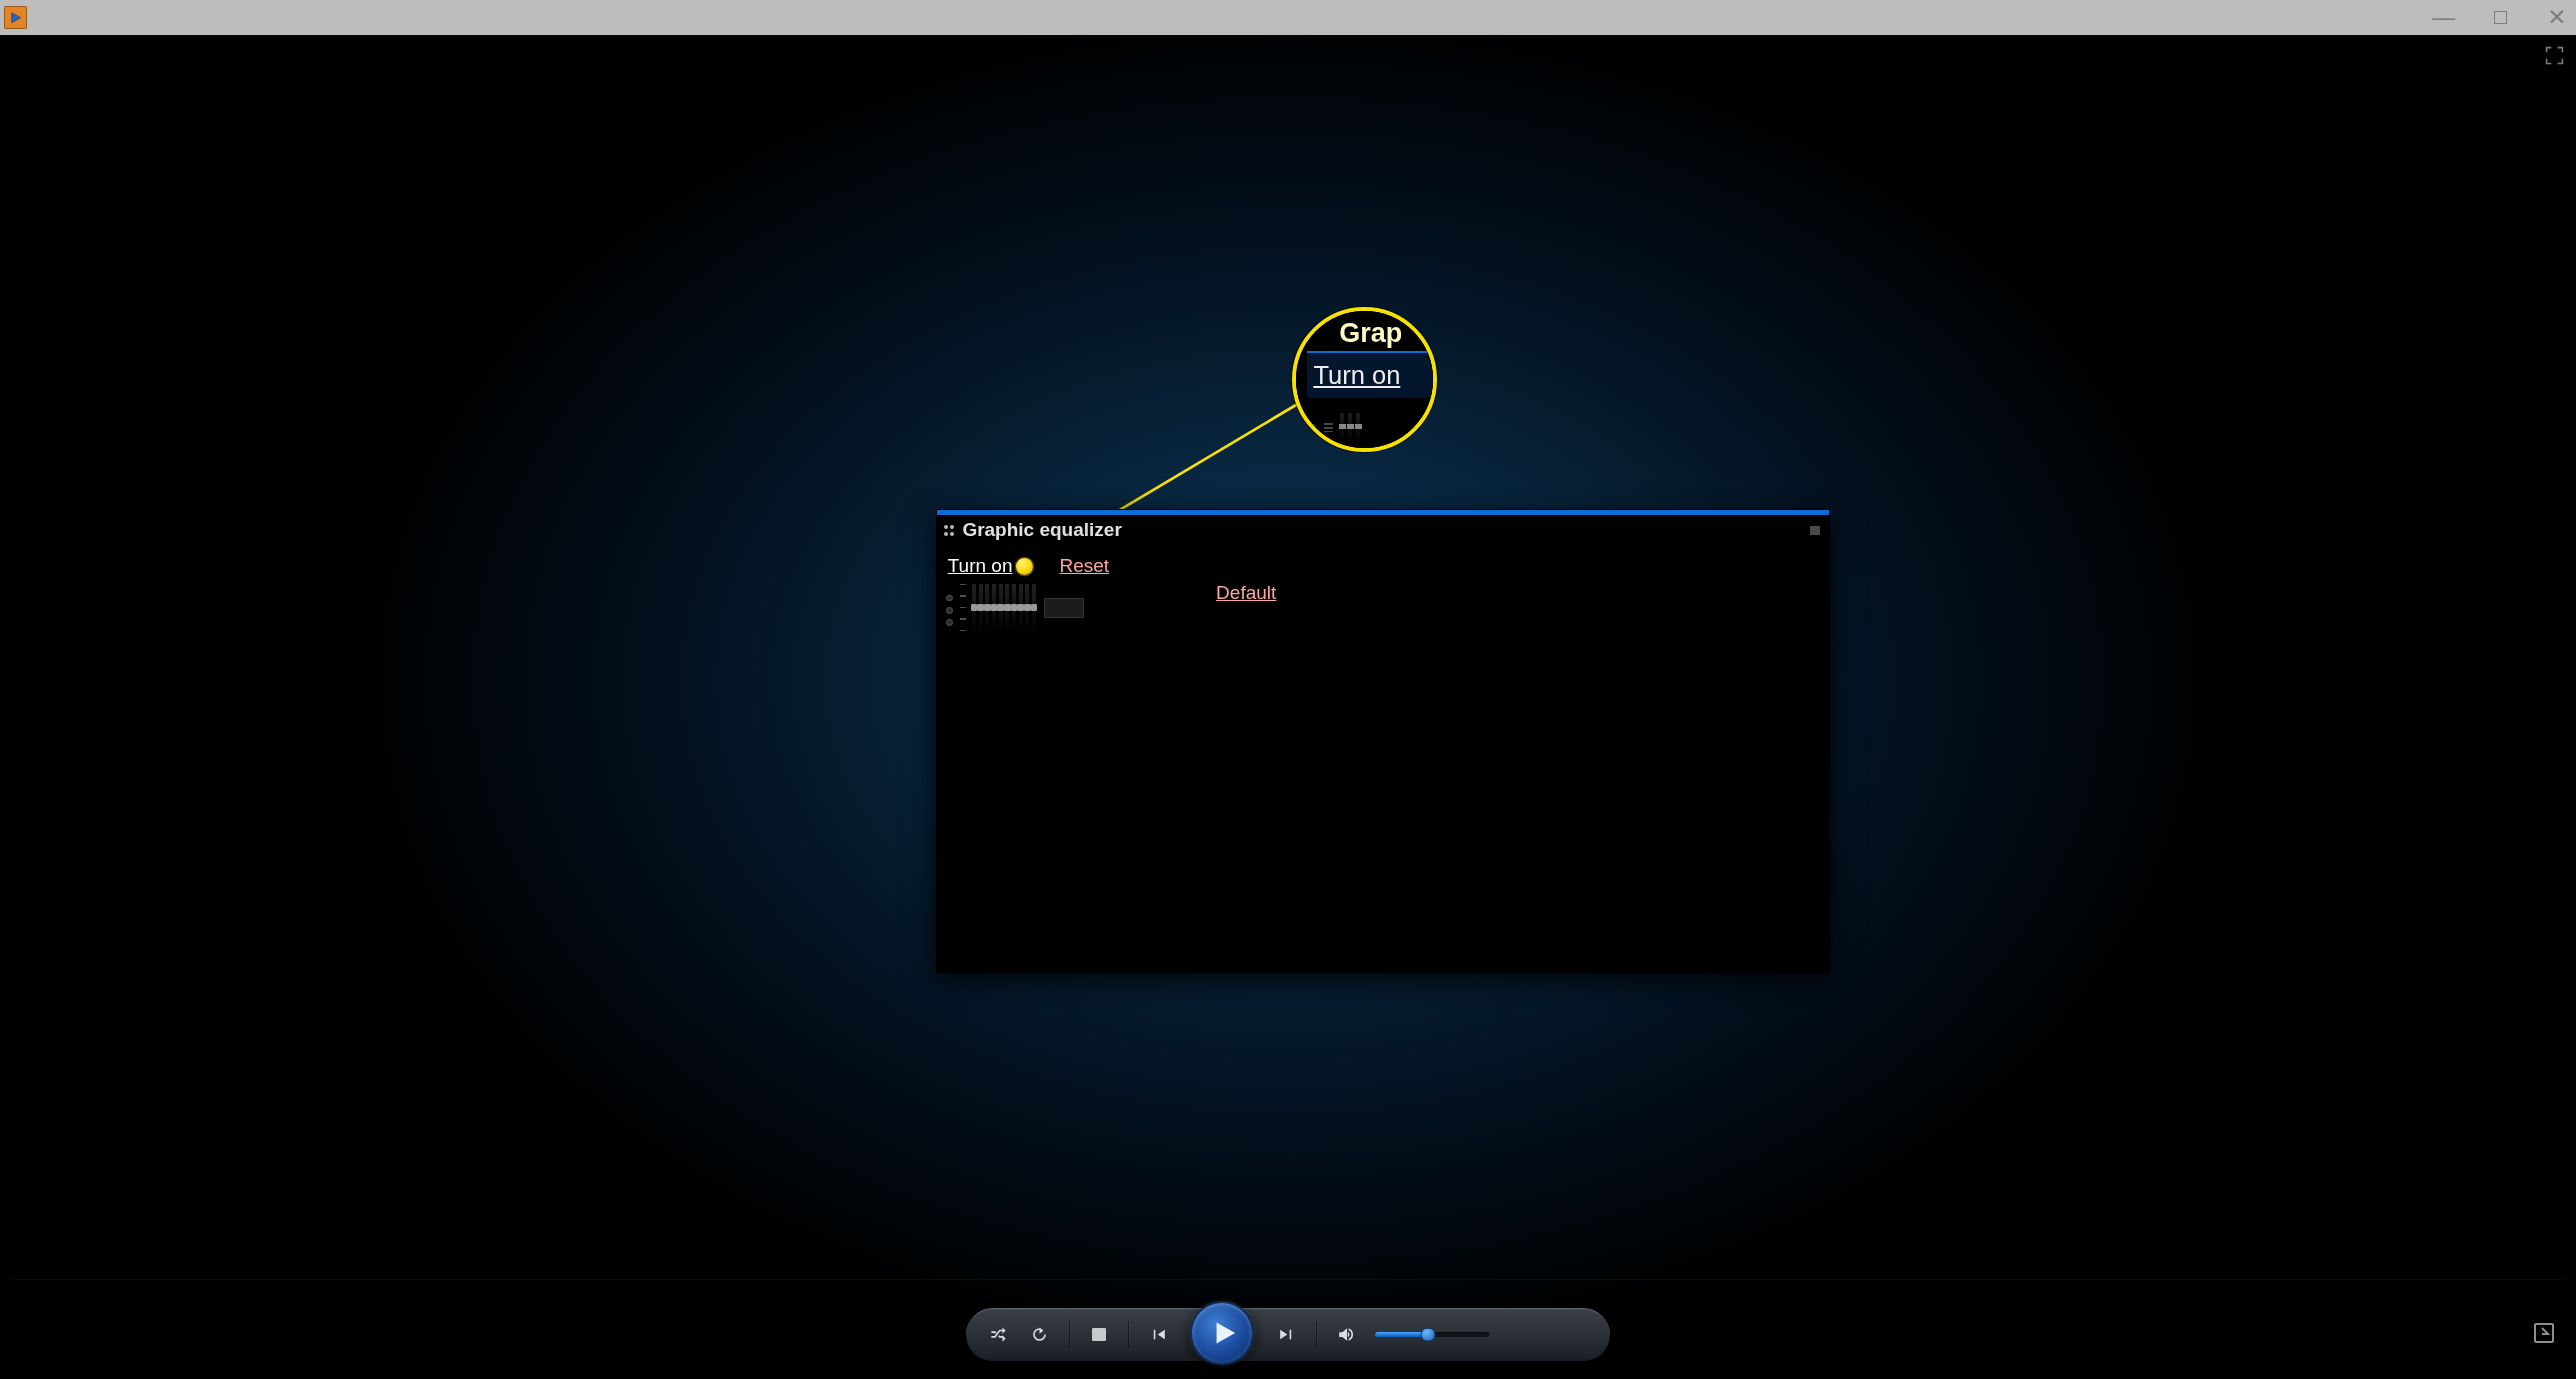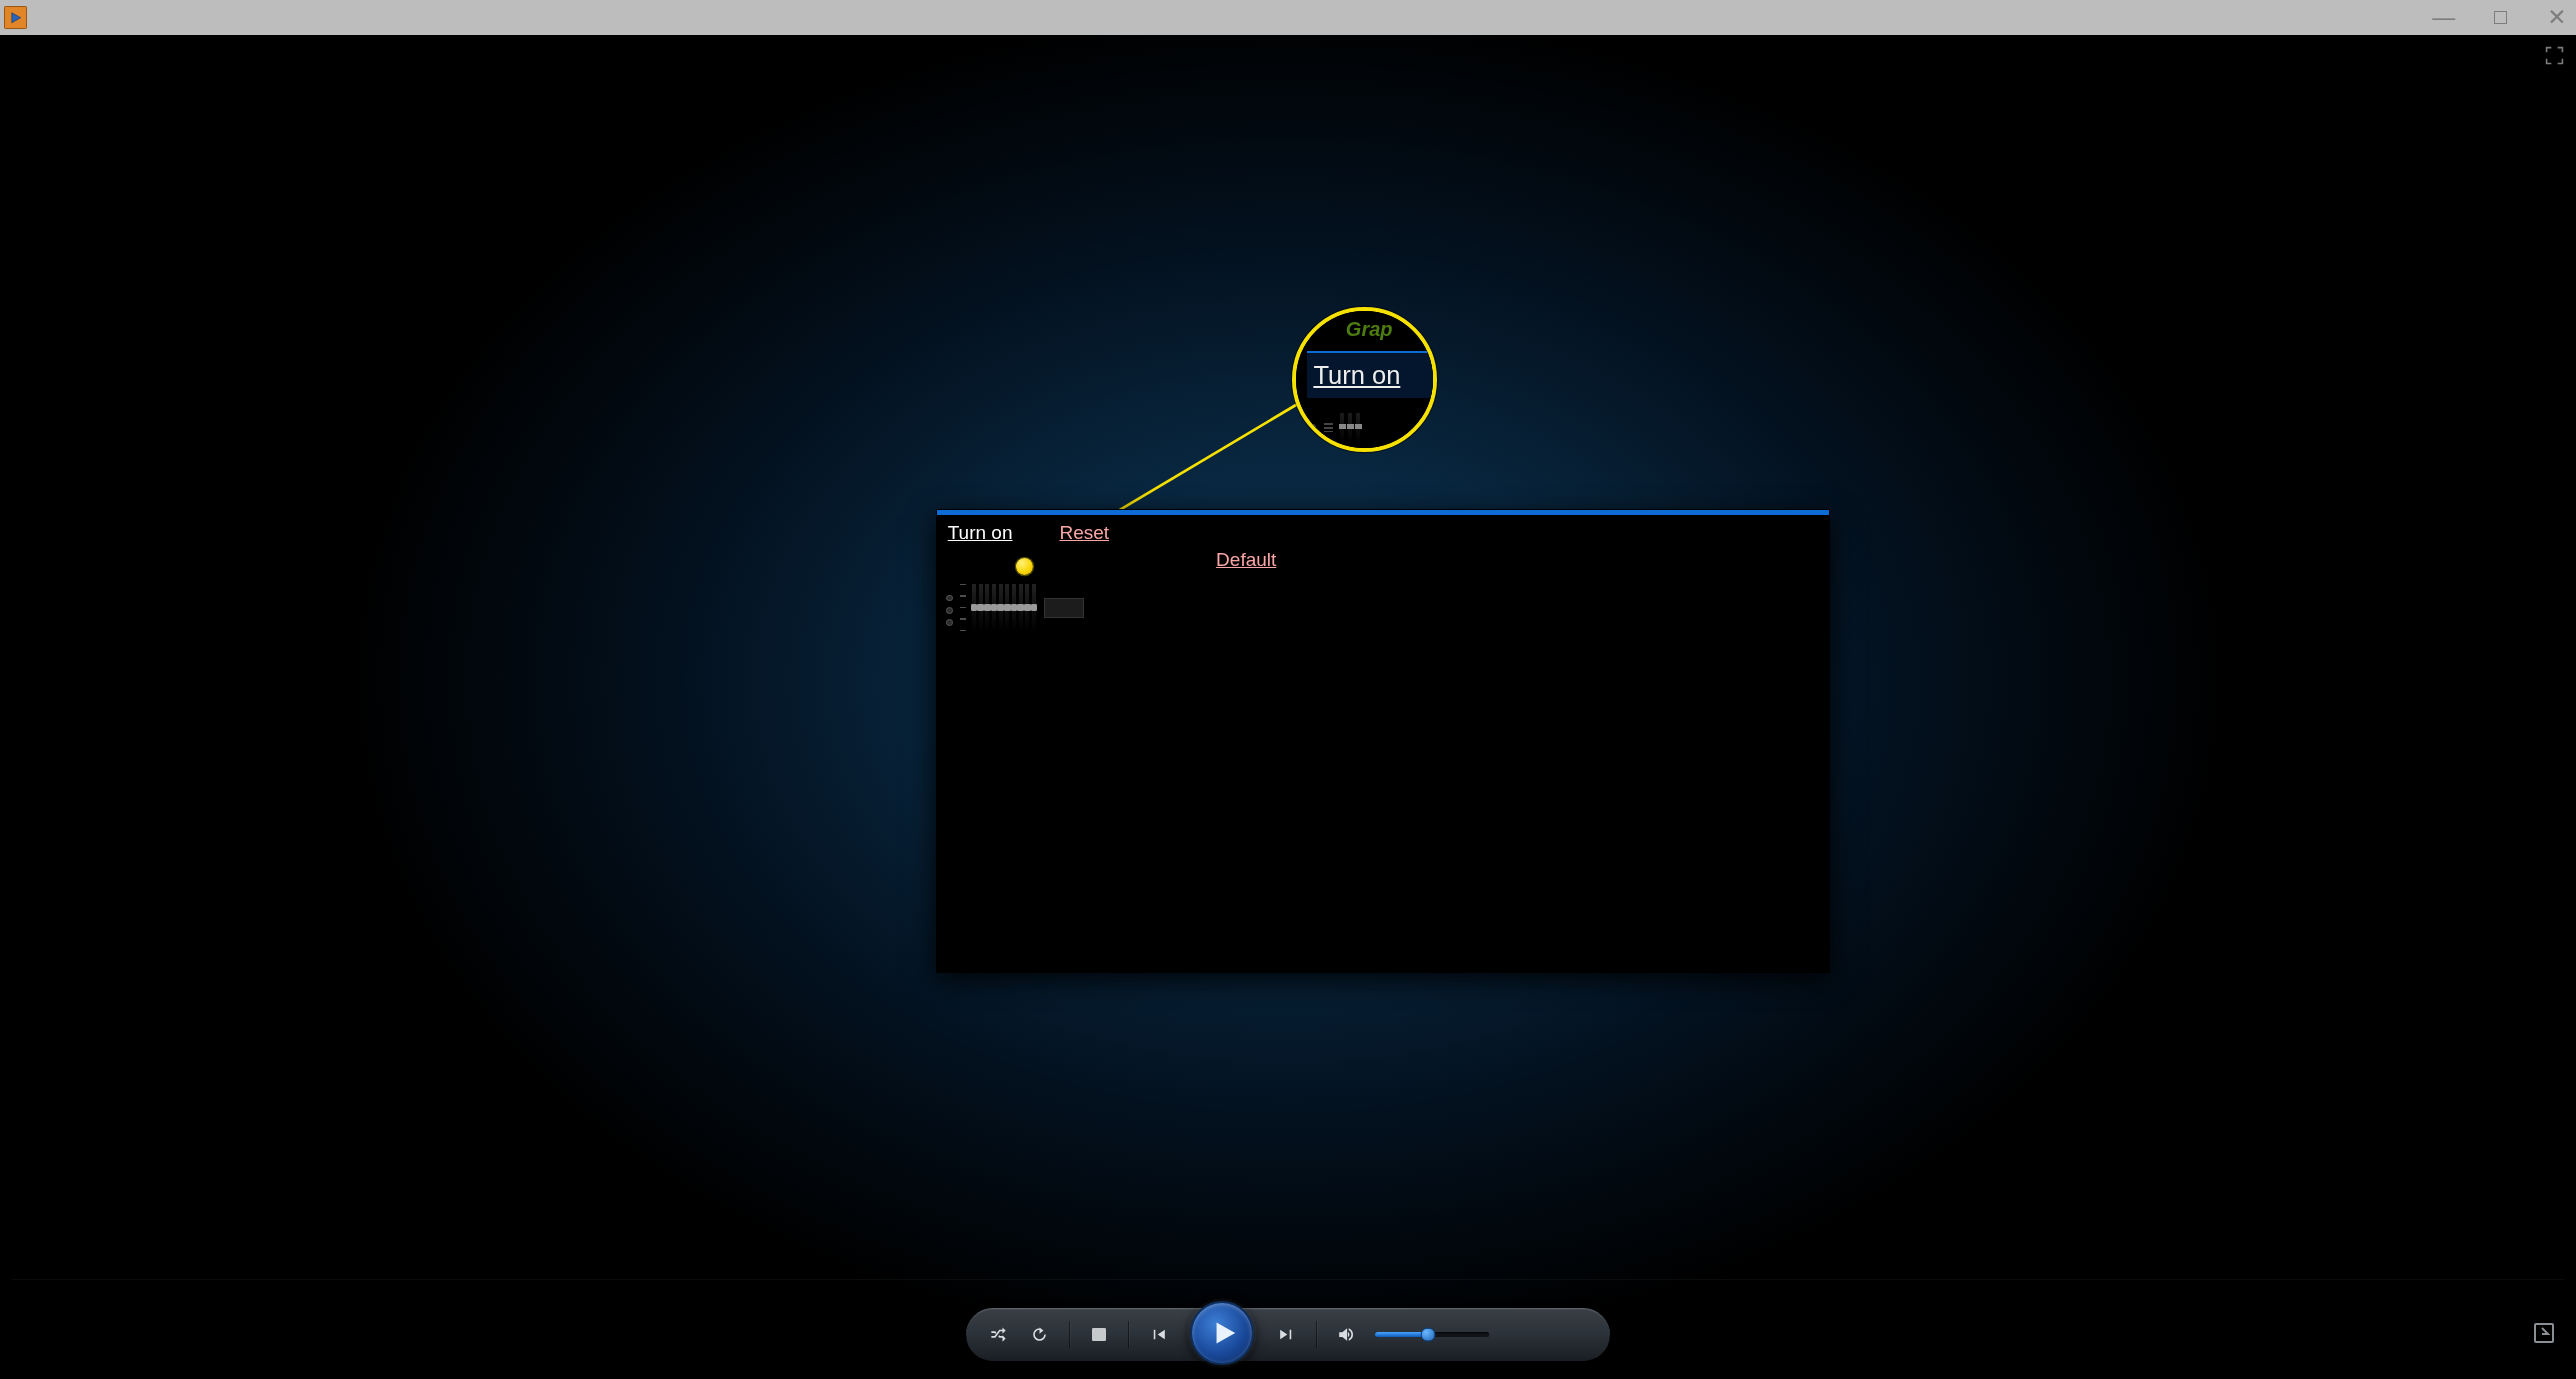--- a/index.html
+++ b/index.html
@@ -176,21 +176,21 @@
     background:#000;
     overflow:hidden;
     box-shadow:0 0 0 1.3px rgba(0,0,0,.4);
   }
   .magnifier .mag-inner{
     width:100%; height:100%; position:relative;
     background:#000;
   }
   .magnifier .mag-title{
     position:absolute; top:6.7px; left:50%; transform:translateX(-40%);
-    color:#4d7c0f; font-size:20px; font-weight:700;font-style:italic;
+    color:#fef9c3; font-size:27px; font-weight:700;
   }
   .magnifier .mag-blue{
     position:absolute; top:40px; left:10.7px; right:0; height:47px;
     background:#04162e;
     border-top:2.7px solid #0d6bd6;
     display:flex; align-items:center; padding-left:6.7px;
   }
   .magnifier .mag-blue a{ color:#eee; font-size:25.5px; text-decoration:underline; }
   .magnifier .mag-mini{
     position:absolute; bottom:5.4px; left:13.4px; right:6.7px;
@@ -267,20 +267,30 @@
         </div>
         <div class="bar"></div>
           <div class="bar"></div>
           <div class="bar"></div>
       </div>
     </div>
   </div>
 
   <div class="eq-panel">
     <div class="eq-title-accent"></div>
+    <div class="eq-header">
+      <div class="grip-dots">
+        <span></span>
+          <span></span>
+          <span></span>
+          <span></span>
+      </div>
+      <div class="eq-title">Graphic equalizer</div>
+      <div class="eq-close"></div>
+    </div>
 
     <div class="eq-links">
       <a class="active">Turn on</a>
       <a>Reset</a>
       <a class="link-default">Default</a>
     </div>
 
     <div class="highlight-dot" style="left:79px; top:48px;"></div>
 
     <div class="eq-mini">

